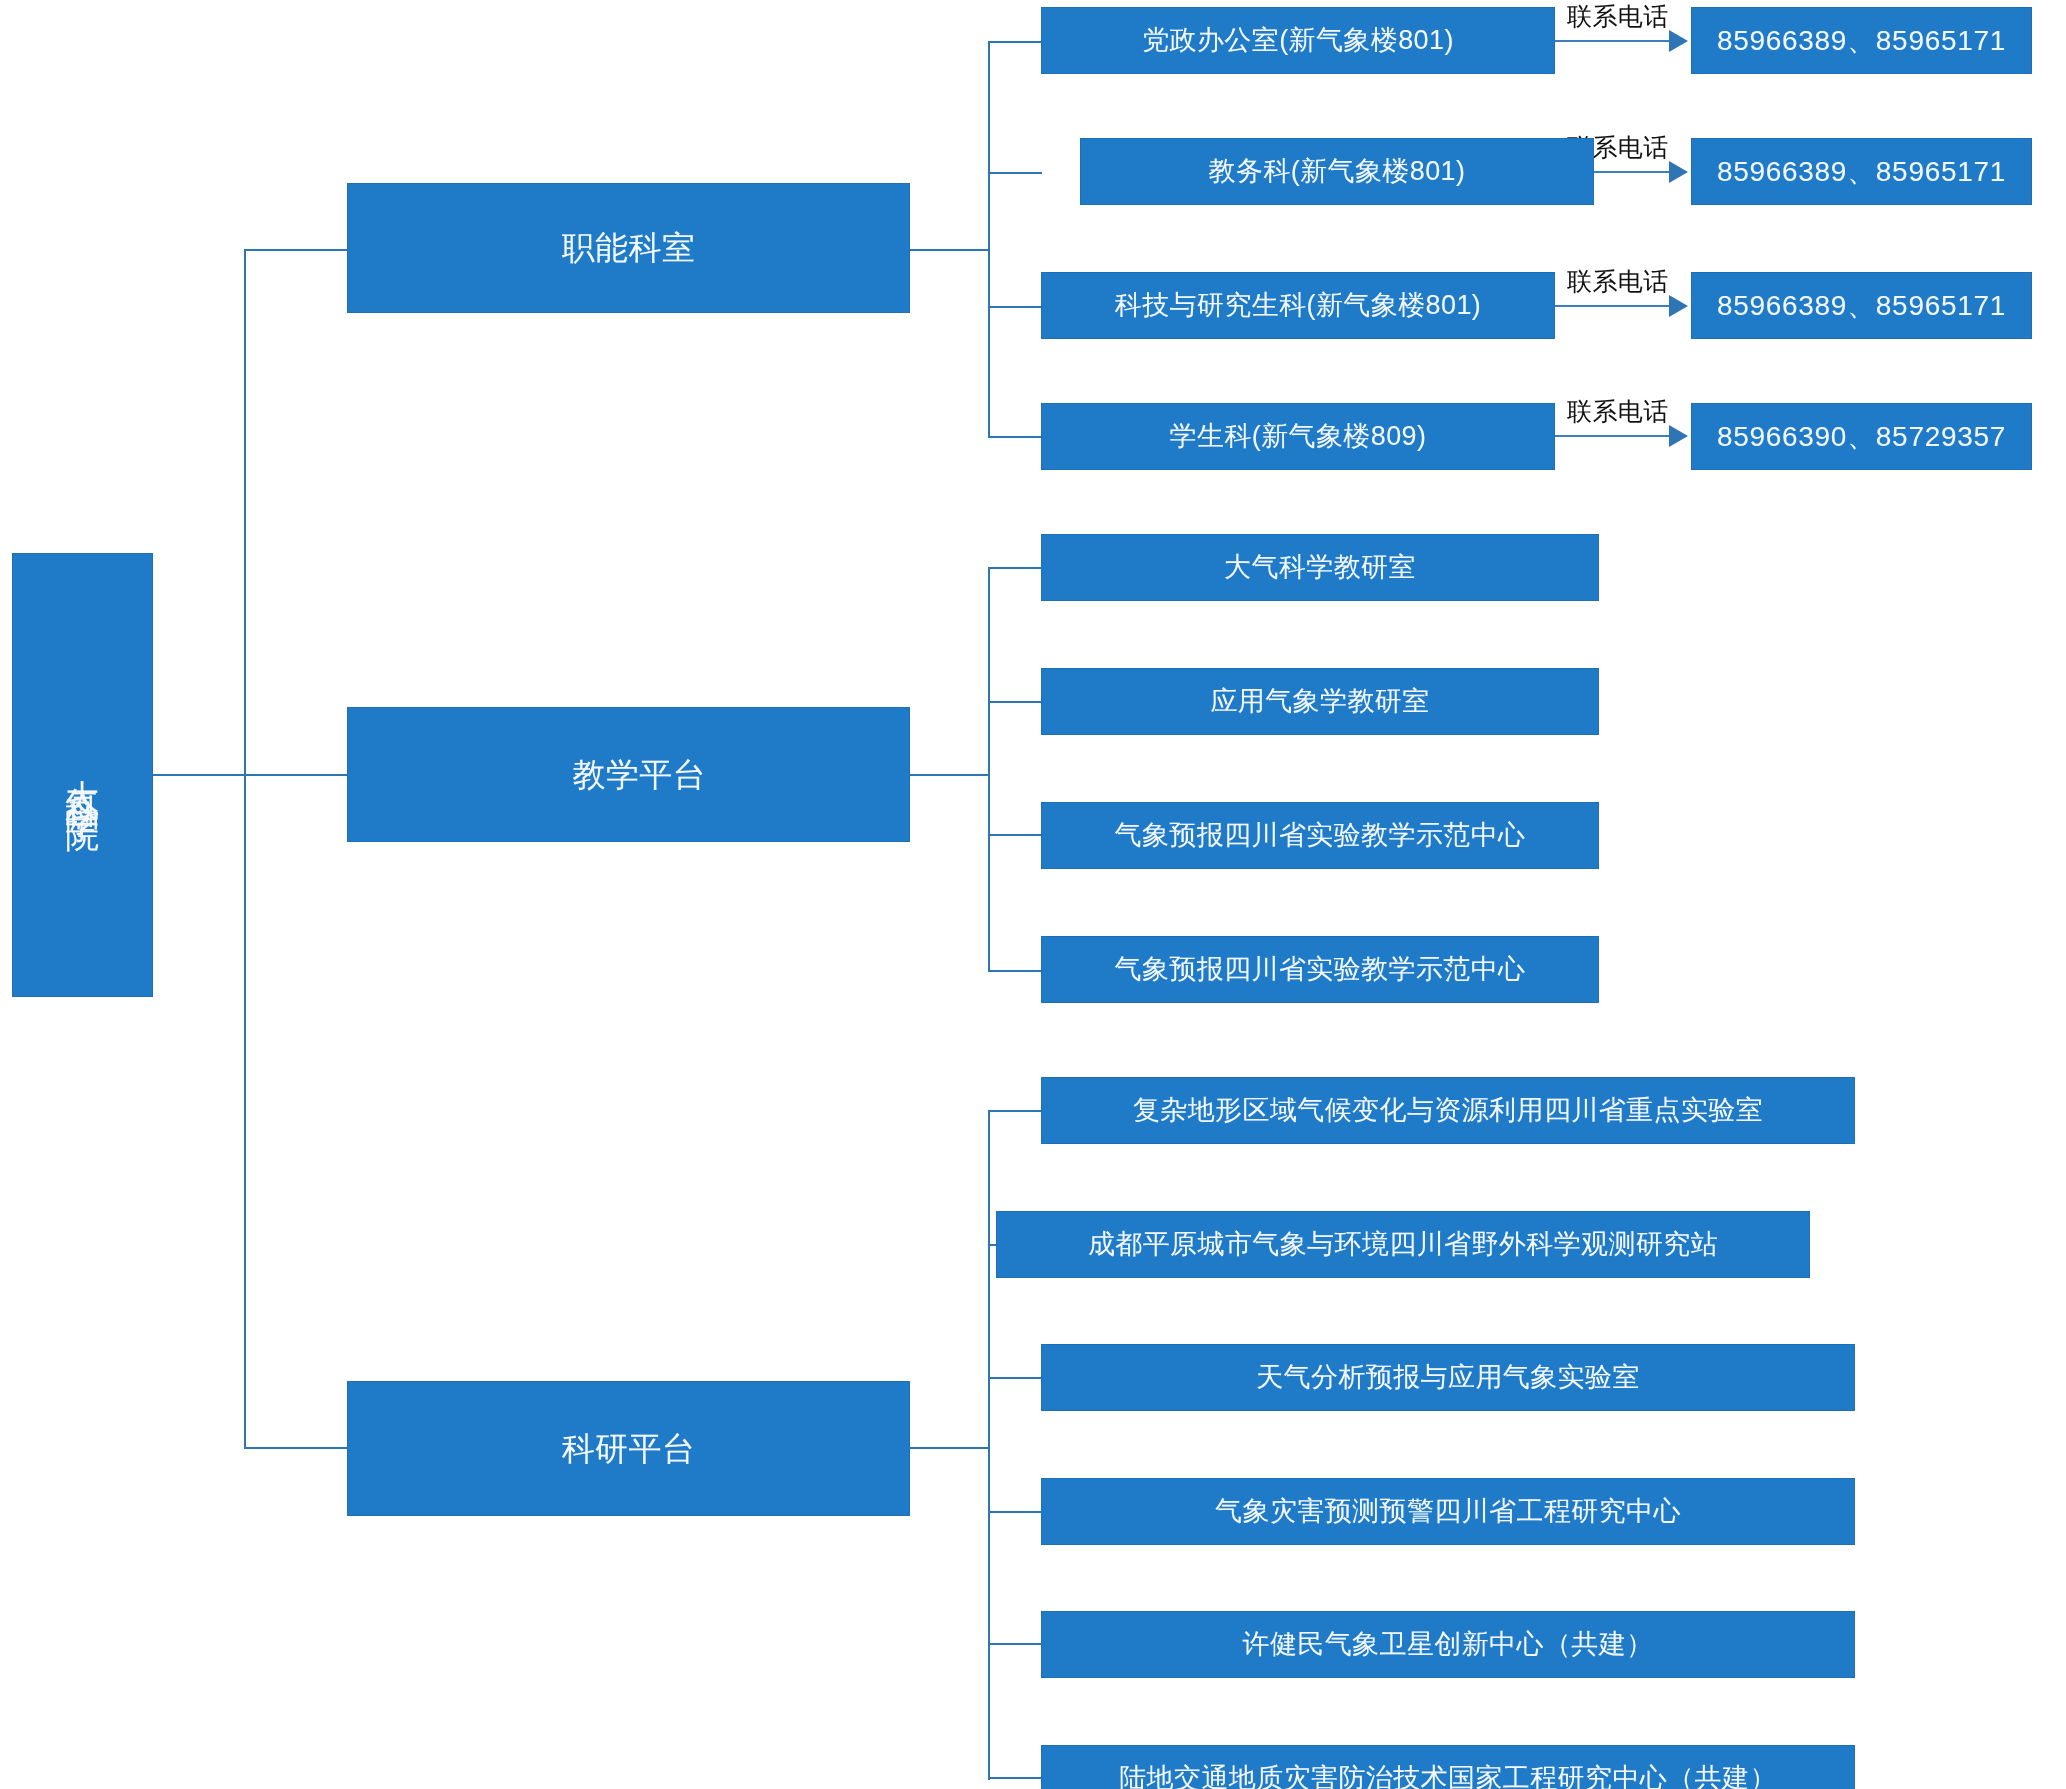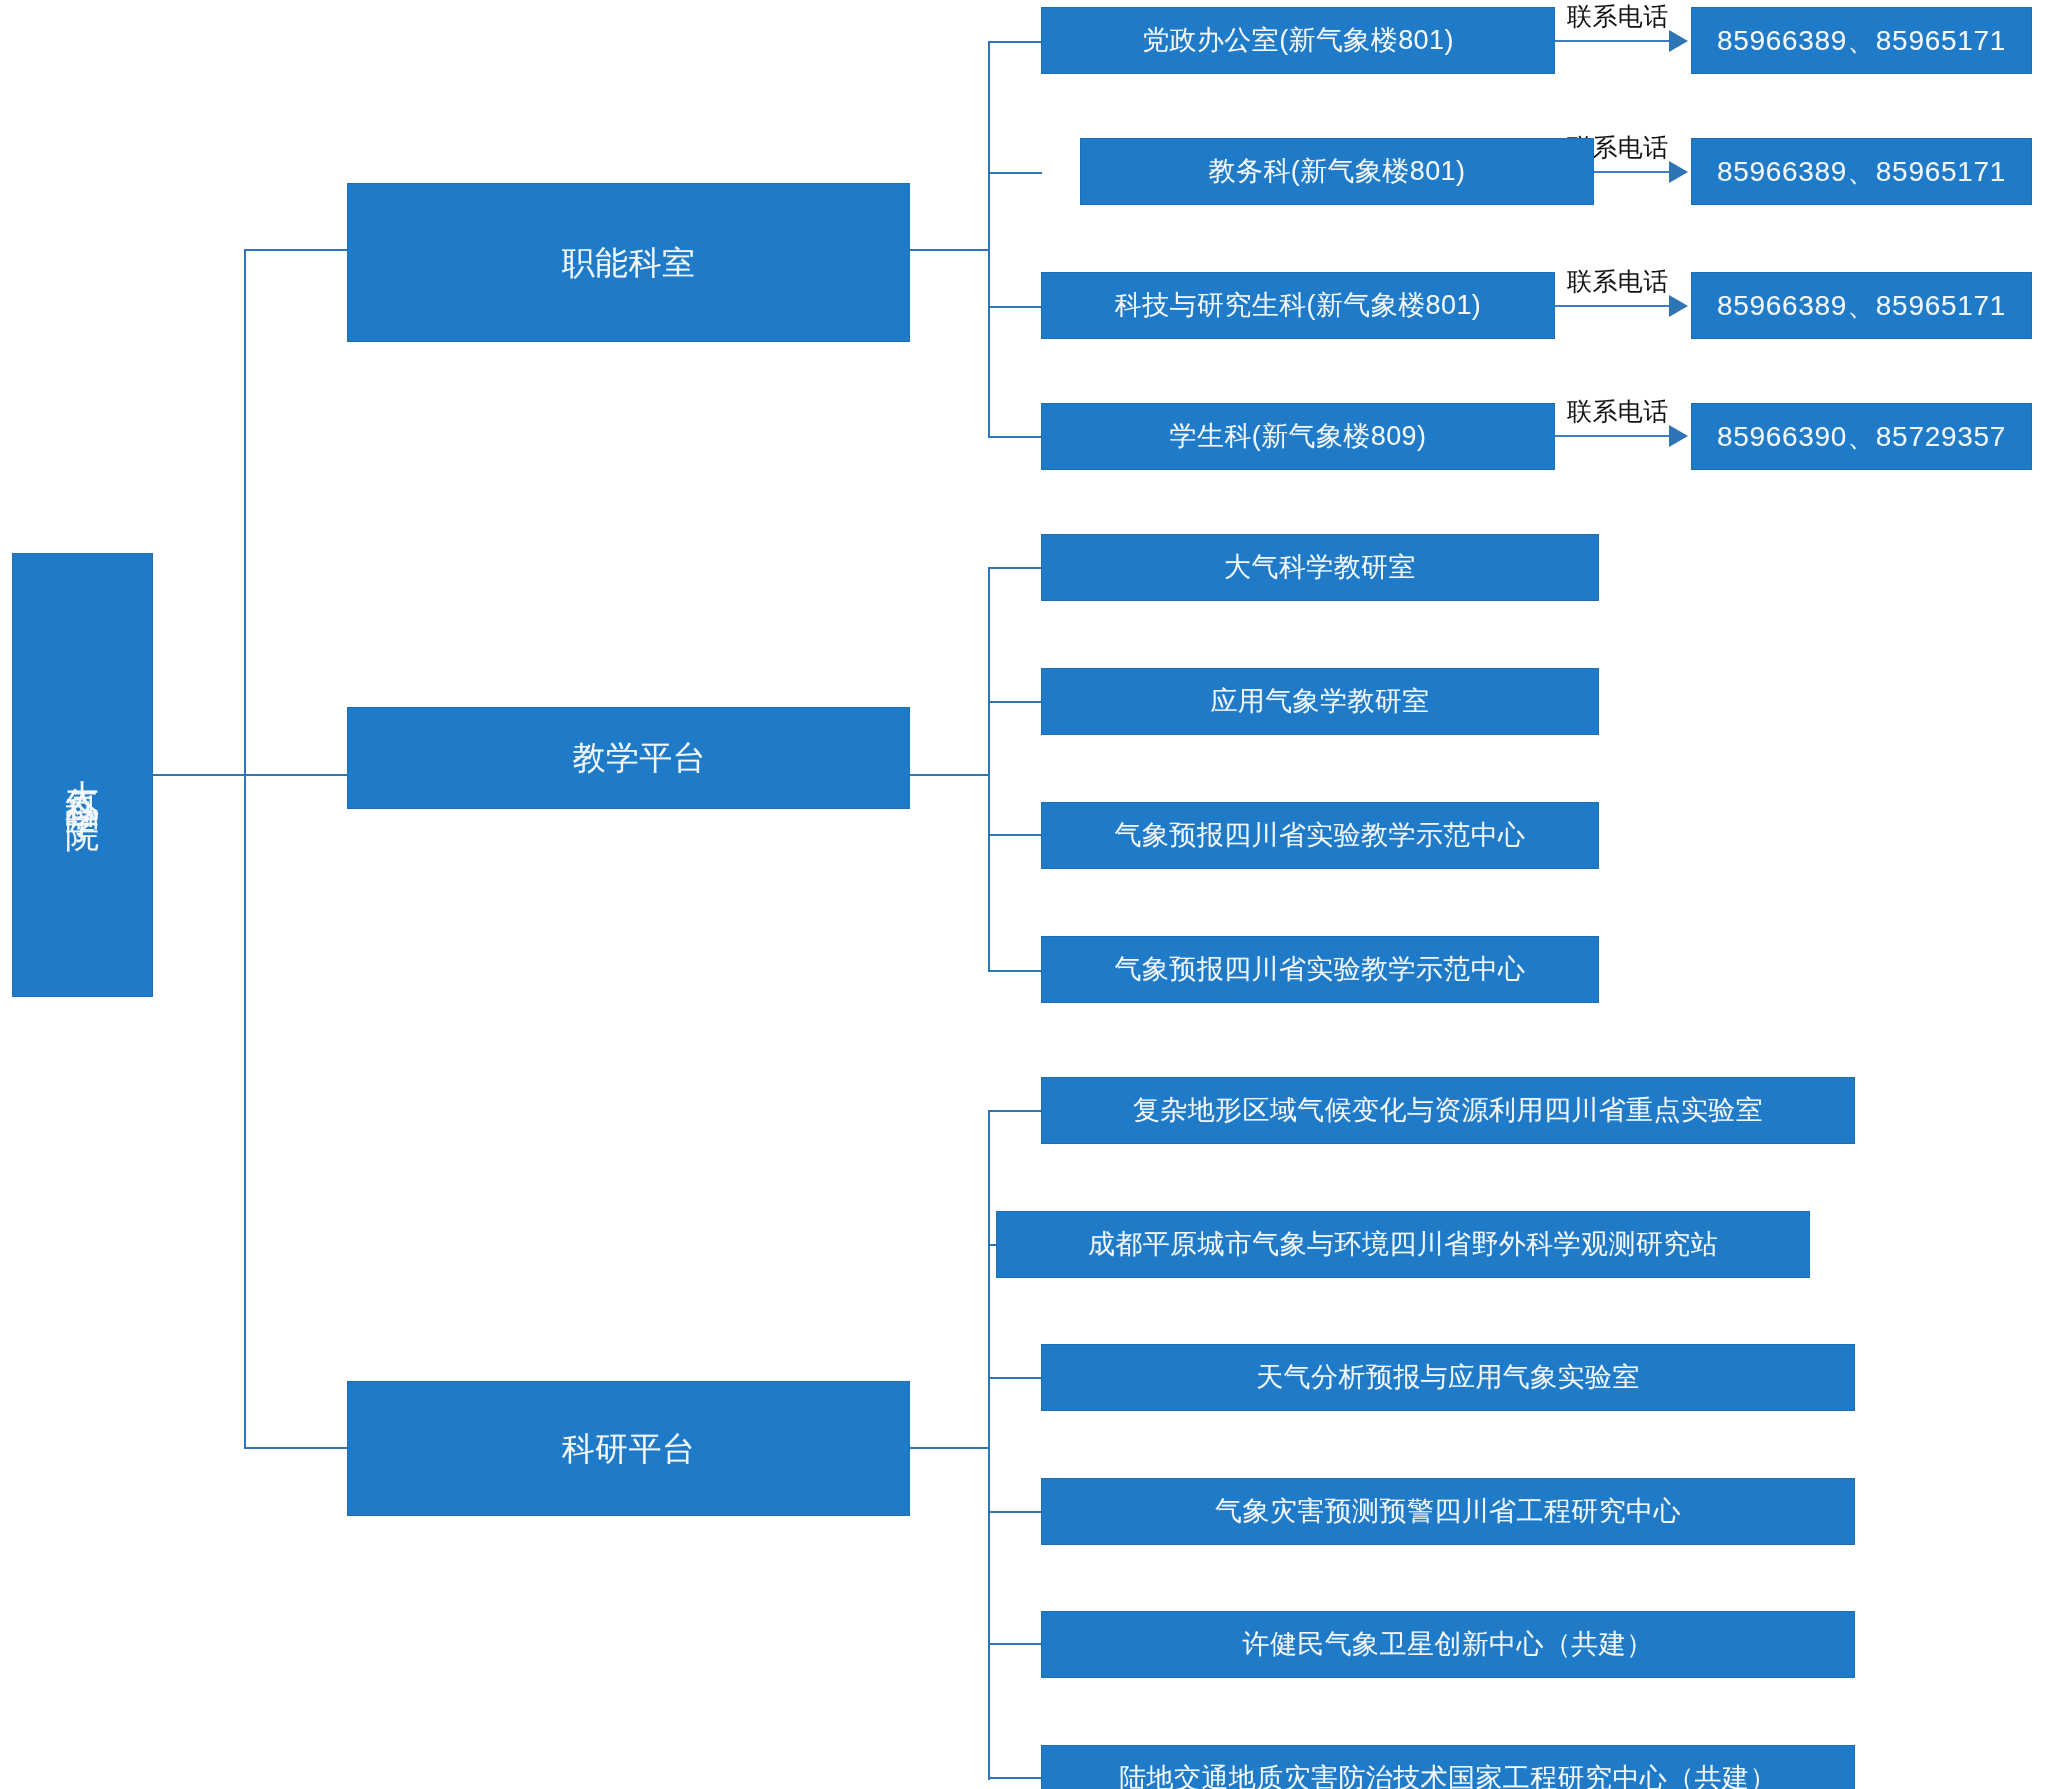--- a/index.html
+++ b/index.html
@@ -93,21 +93,21 @@
   <div class="node root" style="left:12px; top:553px; width:141px; height:444px;">大气科学学院</div>
 
   <div class="hline" style="left:153px; top:774px; width:92px;"></div>
 
   <div class="vline" style="left:244px; top:249px; height:1200px;"></div>
 
   <div class="hline" style="left:244px; top:249px; width:104px;"></div>
   <div class="hline" style="left:244px; top:774px; width:104px;"></div>
   <div class="hline" style="left:244px; top:1447px; width:104px;"></div>
 
-  <div class="node level1" style="left:347px; top:183px; width:563px; height:159px;">职能科室</div>
+  <div class="node level1" style="left:347px; top:183px; width:563px; height:130px;">职能科室</div>
 
   <div class="hline" style="left:910px; top:249px; width:80px;"></div>
   <div class="vline" style="left:988px; top:42px; height:396px;"></div>
 
   <div class="hline" style="left:988px; top:41px;  width:54px;"></div>
   <div class="hline" style="left:988px; top:172px; width:54px;"></div>
   <div class="hline" style="left:988px; top:306px; width:54px;"></div>
   <div class="hline" style="left:988px; top:436px; width:54px;"></div>
 
   <div class="node level2" style="left:1041px; top:7.4px; width:514px; height:67px;text-align:center;">党政办公室(新气象楼801)</div>
@@ -127,21 +127,21 @@
   <div class="arrow-head" style="left:1669px; top:295px;"></div>
   <div class="arrow-label" style="left:1567px; top:265px;">联系电话</div>
   <div class="node phone" style="left:1691px; top:272px; width:341px; height:67px;">85966389、85965171</div>
 
   <div class="node level2" style="left:1041px; top:403px; width:514px; height:67px;">学生科(新气象楼809)</div>
   <div class="arrow-line" style="left:1554px; top:435px; width:119px;"></div>
   <div class="arrow-head" style="left:1669px; top:425px;"></div>
   <div class="arrow-label" style="left:1567px; top:395px;">联系电话</div>
   <div class="node phone" style="left:1691px; top:403px; width:341px; height:67px;">85966390、85729357</div>
 
-  <div class="node level1" style="left:347px; top:707px; width:563px; height:102px;padding-left:29px;">教学平台</div>
+  <div class="node level1" style="left:347px; top:707px; width:563px; height:135px;padding-left:29px;">教学平台</div>
 
   <div class="hline" style="left:910px; top:774px; width:80px;"></div>
   <div class="vline" style="left:988px; top:568px; height:404px;"></div>
 
   <div class="hline" style="left:988px; top:567px;  width:54px;"></div>
   <div class="hline" style="left:988px; top:701px;  width:54px;"></div>
   <div class="hline" style="left:988px; top:834px; width:54px;"></div>
   <div class="hline" style="left:988px; top:970px; width:54px;"></div>
 
   <div class="node level2" style="left:1041px; top:534px; width:558px; height:67px;">大气科学教研室</div>

